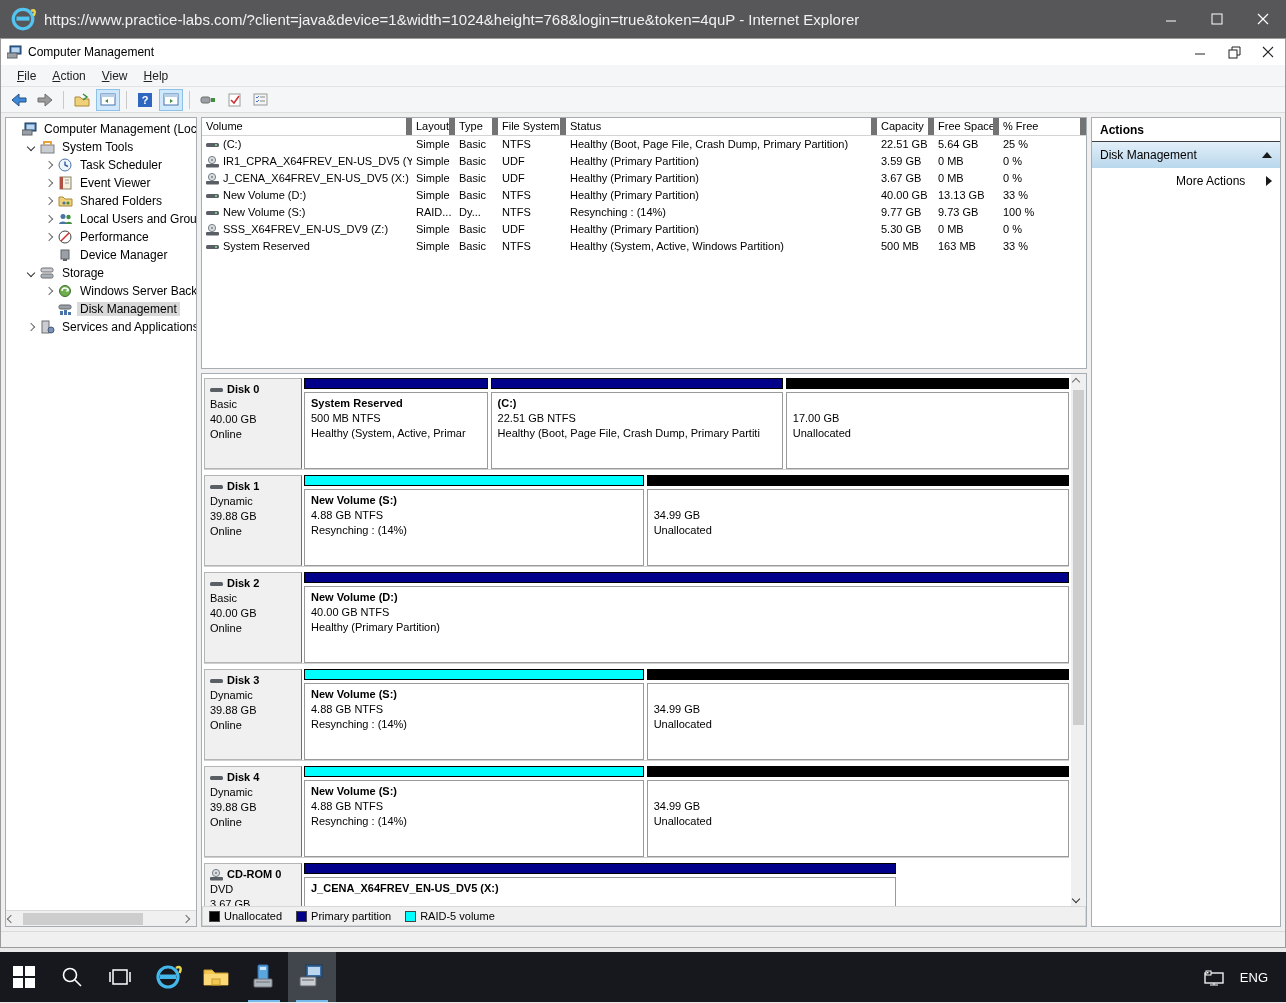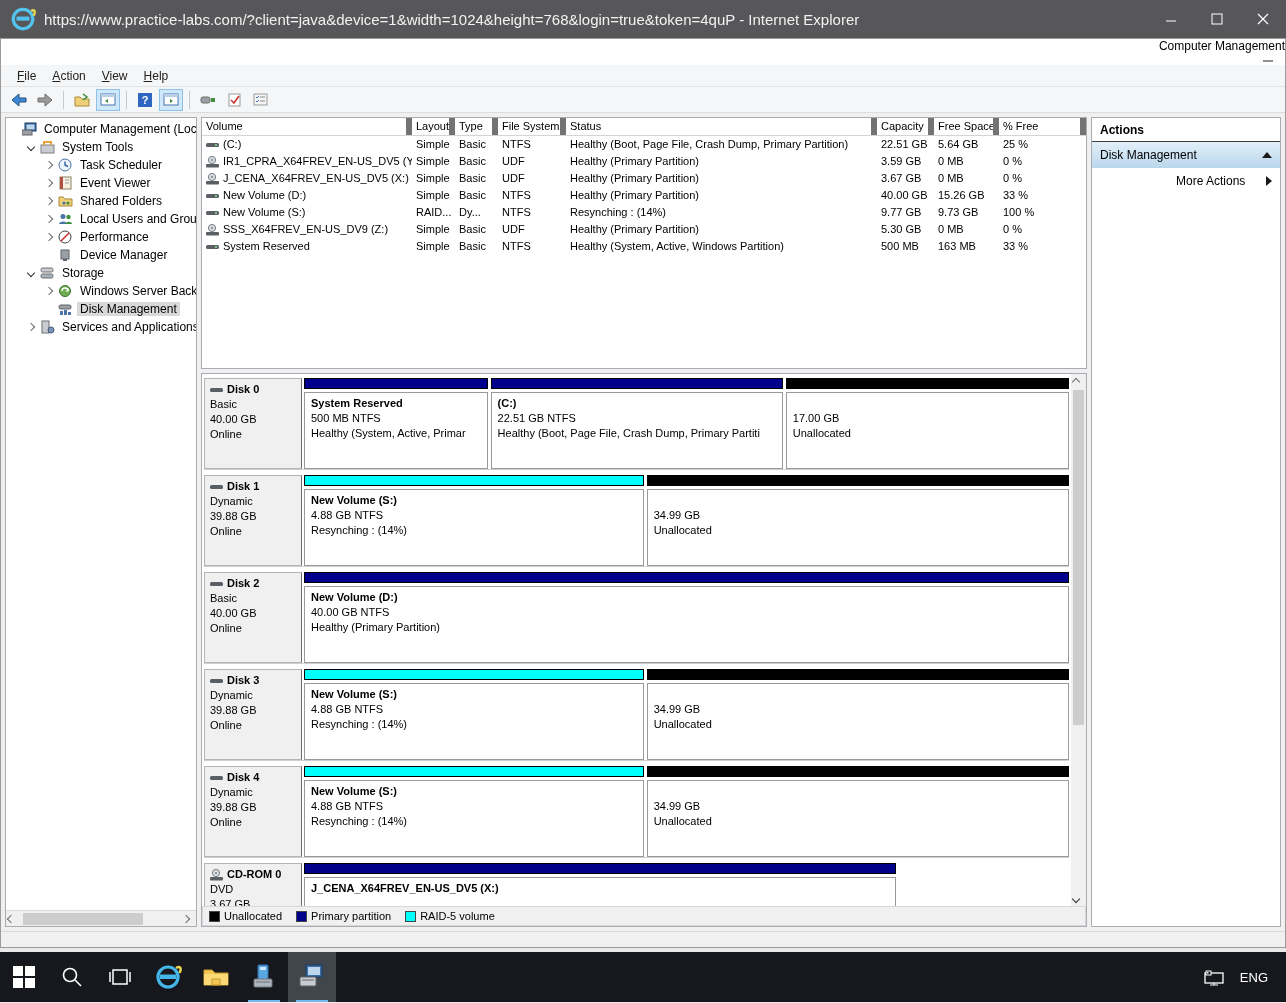--- a/index.html
+++ b/index.html
@@ -7,21 +7,21 @@
 
   
   .ie-bar { height:38px; background:#57575a; color:#f2f2f2; display:flex; align-items:center; }
   .ie-logo { width:26px; height:26px; margin:0 8px 0 10px; }
   .ie-title { font-size:15px; flex:1; white-space:nowrap; overflow:hidden; }
   .ie-ctrls { display:flex; height:100%; }
   .ie-btn { width:46px; height:100%; display:flex; align-items:center; justify-content:center; color:#fff; }
 
   
   .cm { position:absolute; top:38px; left:0; width:1286px; height:910px; background:#f0f0f0; border:1px solid #9b9b9b; display:flex; flex-direction:column; }
-  .cm-titlebar { height:26px; background:#fff; display:flex; align-items:flex-end; padding-left:6px;flex-direction:column; }
+  .cm-titlebar { height:26px; background:#fff; display:flex; align-items:center; padding-left:6px; }
   .cm-title { font-size:12px; color:#000; margin-left:5px; flex:1; }
   .cm-btn { width:34px; height:100%; display:flex; align-items:center; justify-content:center; color:#222; }
   .menubar { height:22px; background:#f5f6f7; display:flex; align-items:center; padding-left:8px; border-bottom:1px solid #e3e3e3; }
   .menu-item { display:inline-block; font-size:12px; color:#222; padding:2px 8px; }
   .menu-item::first-letter { text-decoration:underline; }
   .toolbar { height:26px; background:#f5f6f7; display:flex; align-items:center; padding-left:6px; border-bottom:1px solid #dcdcdc; gap:2px; }
   .tb-btn { width:24px; height:22px; display:flex; align-items:center; justify-content:center; }
   .tb-btn.hl { background:#cfe8fc; border:1px solid #8ec1e8; }
   .tb-sep { width:1px; height:18px; background:#c9c9c9; margin:0 4px; }
 
@@ -423,21 +423,21 @@
                 <rect x="0" y="4" width="13" height="4" rx="1.5" fill="#5a5f66"></rect>
                 <rect x="9" y="5.2" width="2" height="1.6" fill="#8fdc8f"></rect>
               </svg>
               <span>New Volume (D:)</span>
             </div>
           <div>Simple</div>
             <div>Basic</div>
             <div>NTFS</div>
           <div>Healthy (Primary Partition)</div>
             <div>40.00 GB</div>
-            <div>15.26 GB</div>
+            <div>13.13 GB</div>
             <div>33 %</div>
         </div>
         <div class="vrow">
           <div class="vcell-name">
               <svg class="vicon">
                 <rect x="0" y="4" width="13" height="4" rx="1.5" fill="#5a5f66"></rect>
                 <rect x="9" y="5.2" width="2" height="1.6" fill="#8fdc8f"></rect>
               </svg>
               <span>New Volume (S:)</span>
             </div>

